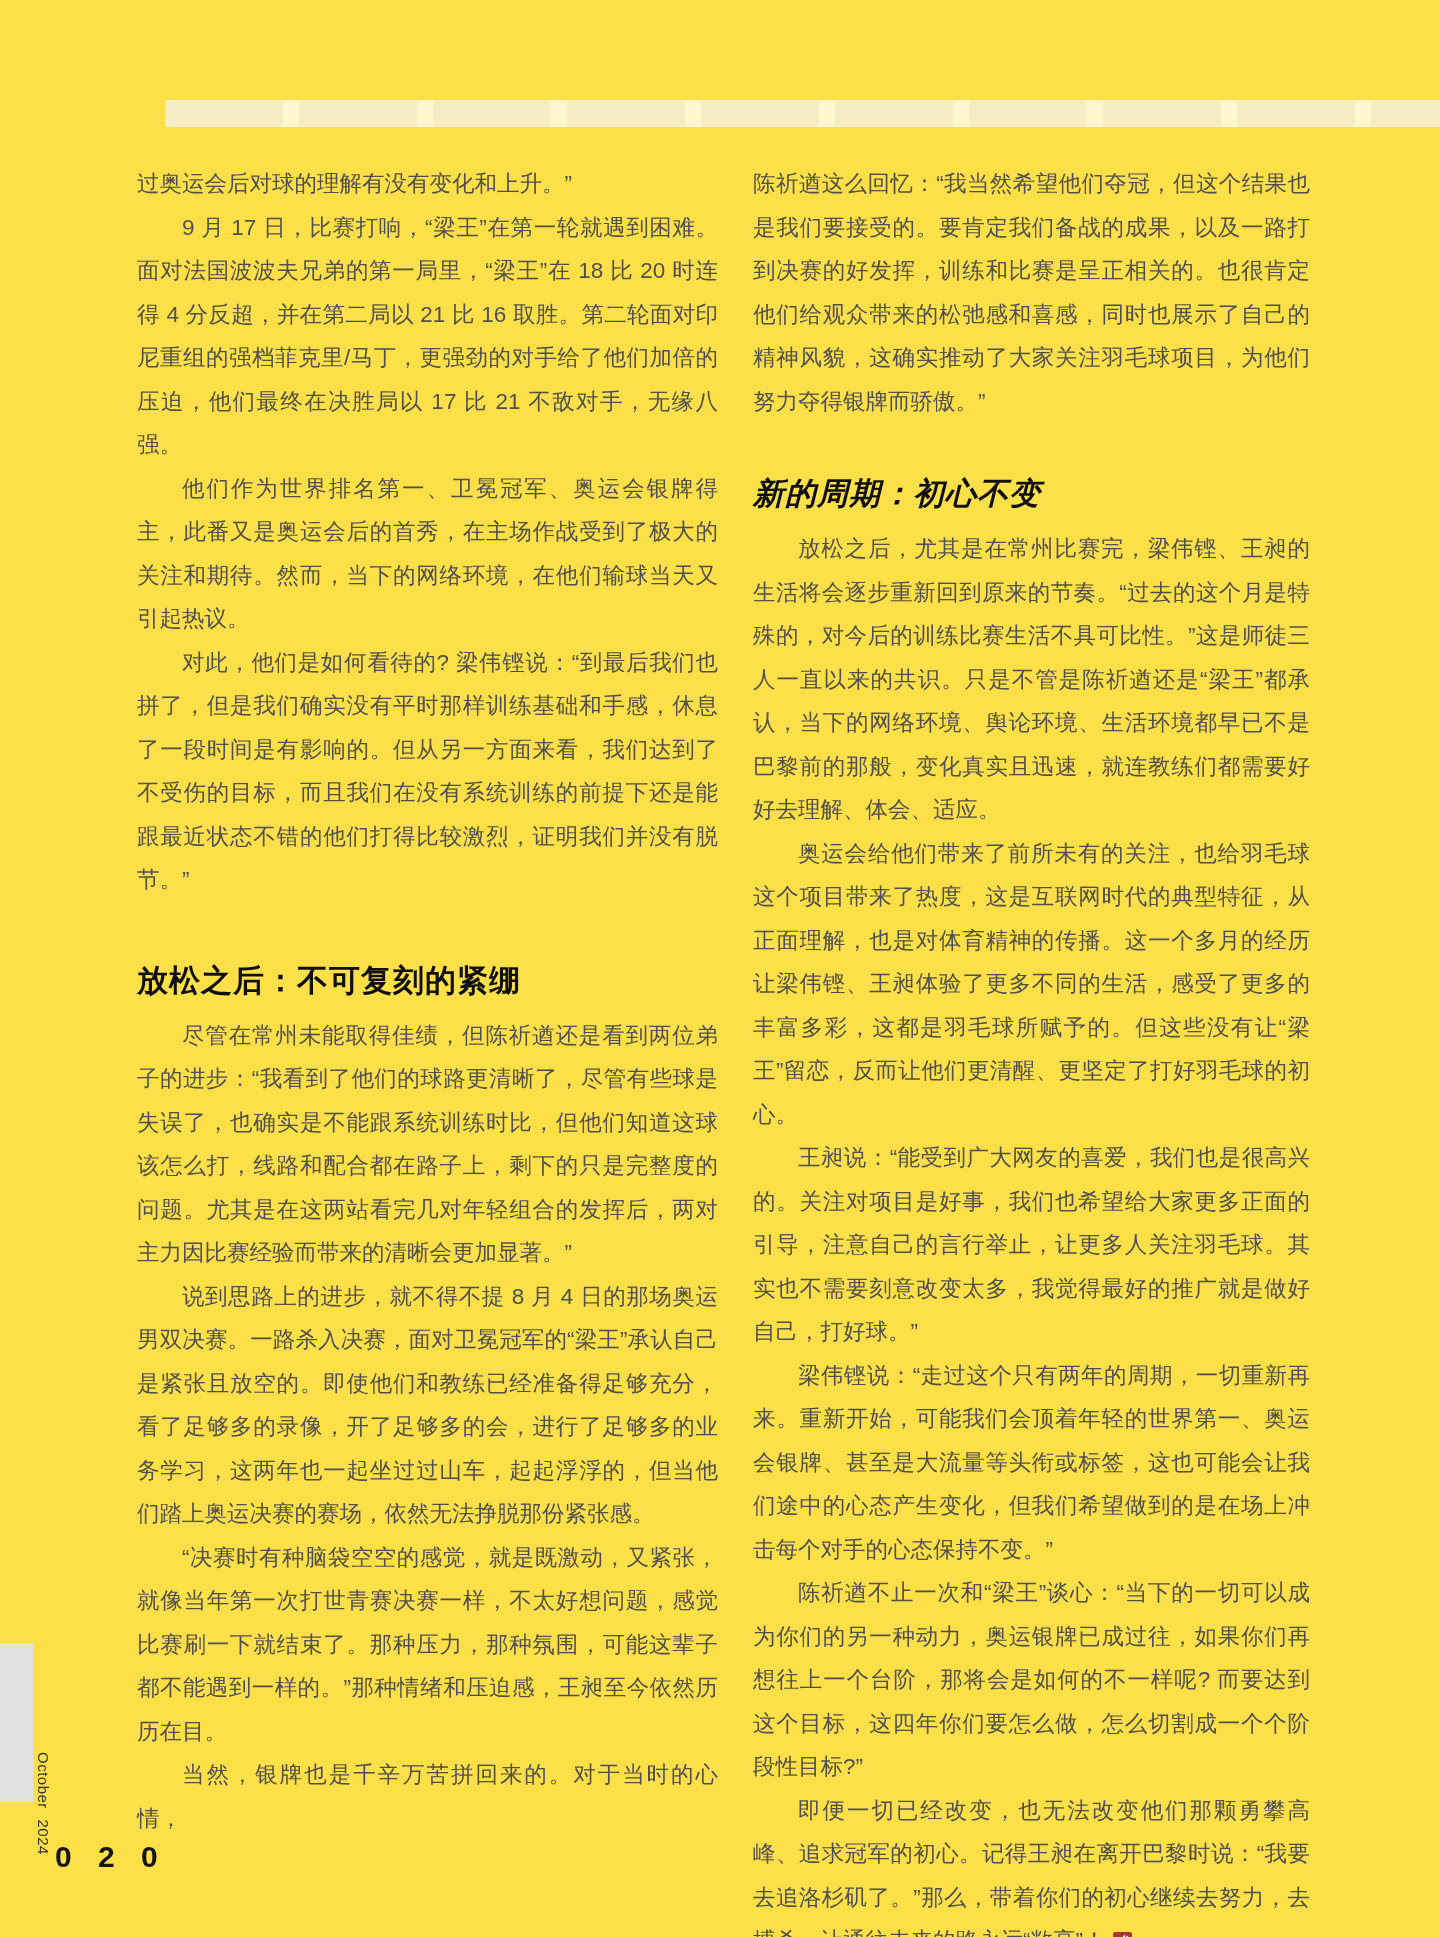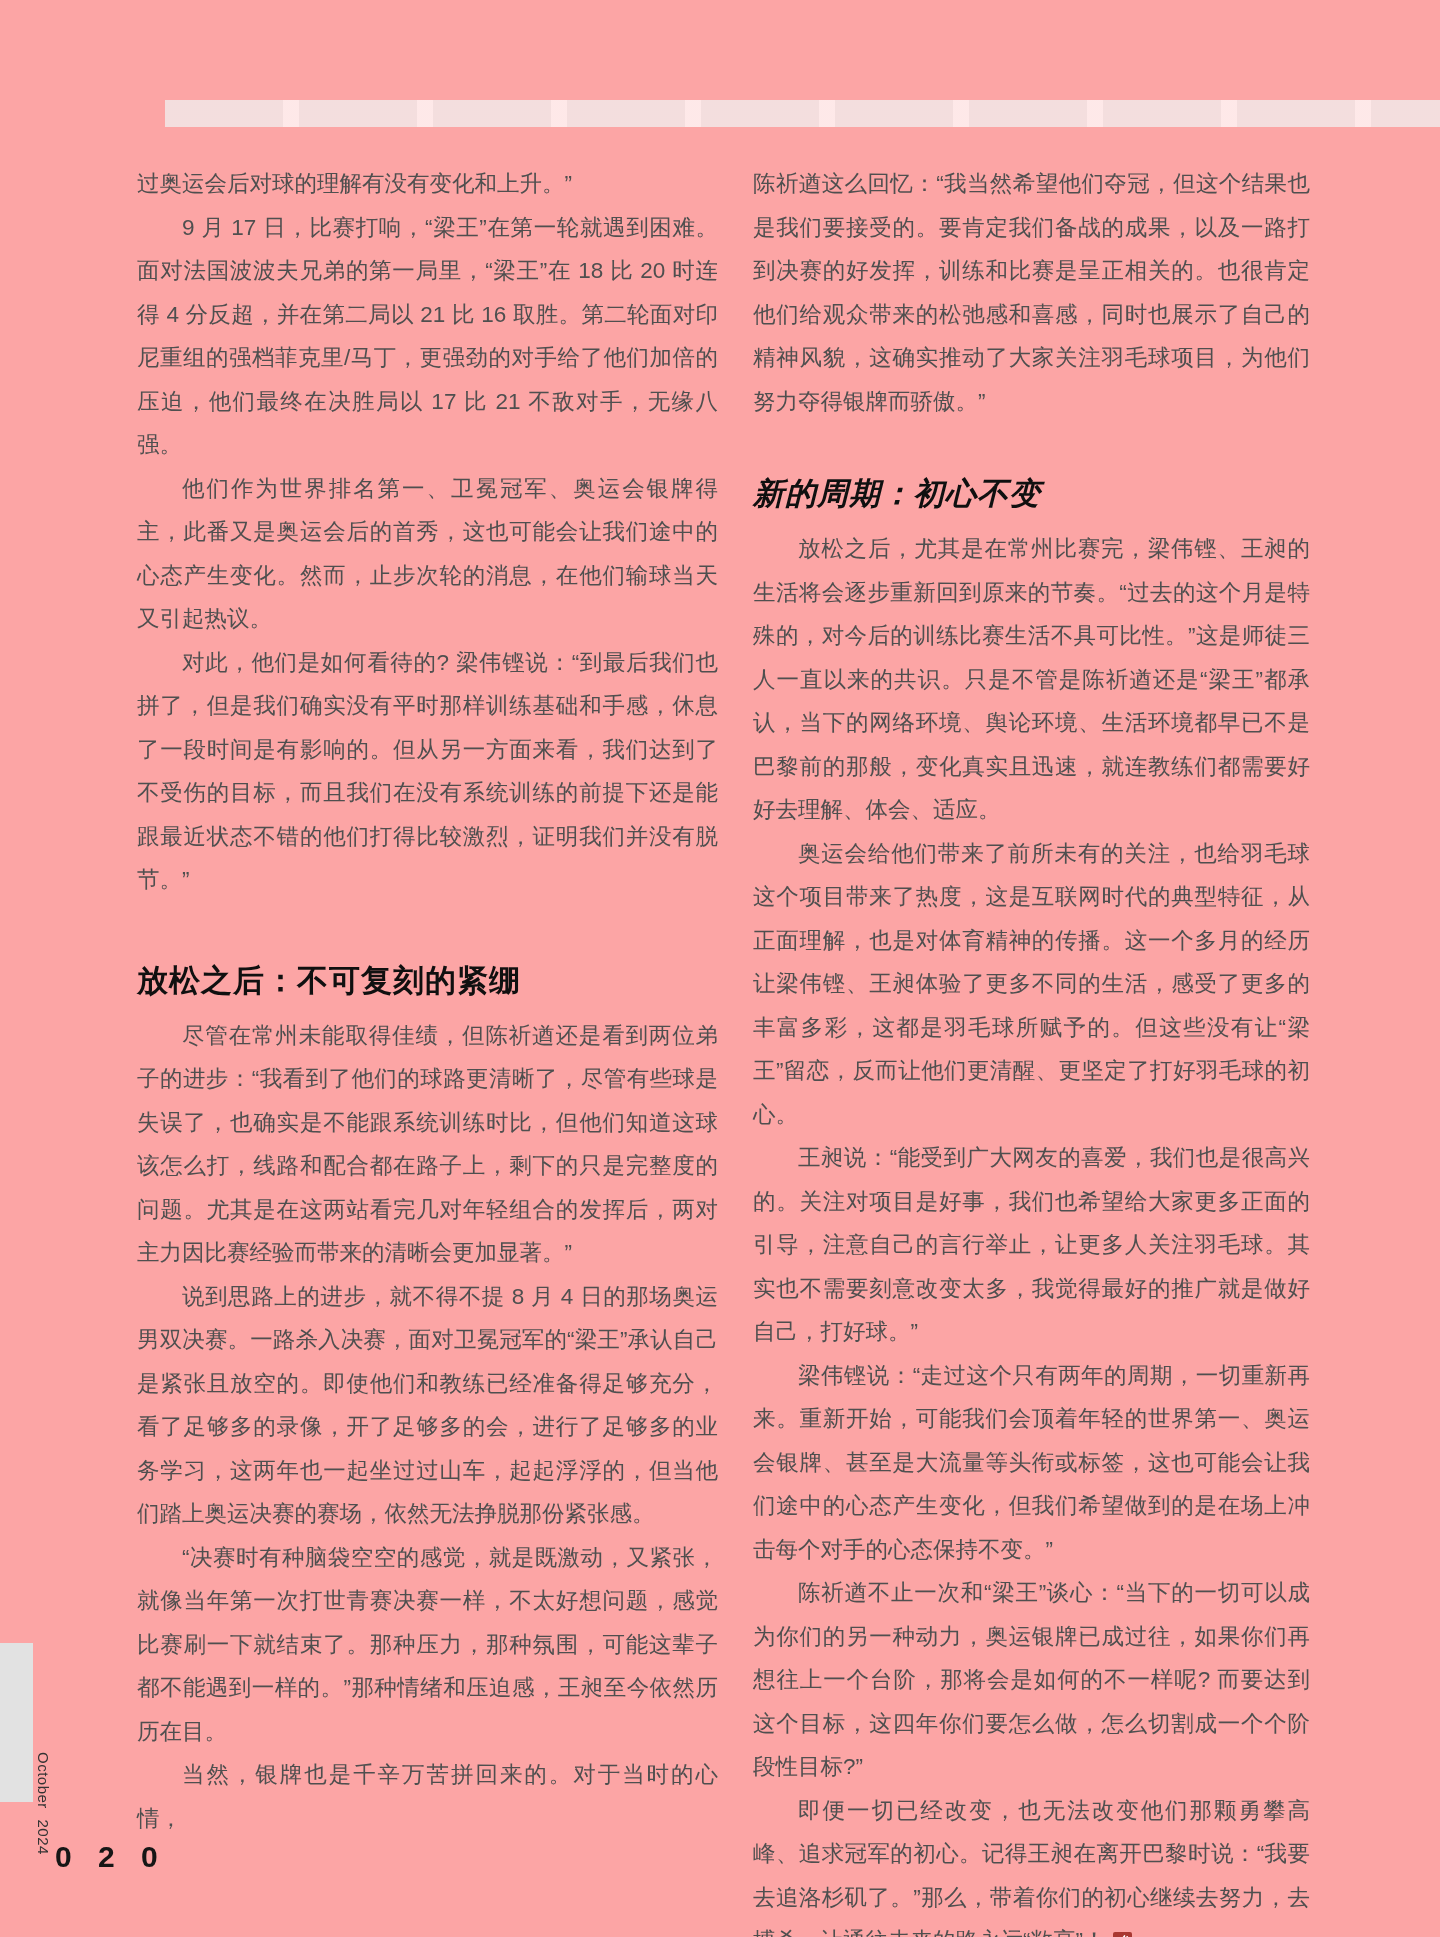--- a/index.html
+++ b/index.html
@@ -1,19 +1,19 @@
 <!DOCTYPE html>
 <html><head>
 <meta charset="utf-8">
 <style>
   html,body{margin:0;padding:0;background:#ffffff;}
   .page{
     position:relative;
     width:1440px;height:1937px;
-    background:#fca5a5;
+    background:#fde047;
     overflow:hidden;
     font-family:"Liberation Sans","DejaVu Sans",sans-serif;
   }
   .watermark-band{
     position:absolute;left:165px;top:100px;right:0;height:27px;
     background:repeating-linear-gradient(90deg,#f1f1f1 0 118px,#ffffff 118px 134px);
     opacity:.75;
   }
   .col{
     position:absolute;top:162px;
@@ -72,21 +72,21 @@
 </head>
 <body>
 
 <div class="page">
 
   <div class="watermark-band"></div>
 
   <div class="col col-left">
     <p class="body">过奥运会后对球的理解有没有变化和上升。”</p>
     <p class="body indent">9 月 17 日，比赛打响，“梁王”在第一轮就遇到困难。面对法国波波夫兄弟的第一局里，“梁王”在 18 比 20 时连得 4 分反超，并在第二局以 21 比 16 取胜。第二轮面对印尼重组的强档菲克里/马丁，更强劲的对手给了他们加倍的压迫，他们最终在决胜局以 17 比 21 不敌对手，无缘八强。</p>
-    <p class="body indent">他们作为世界排名第一、卫冕冠军、奥运会银牌得主，此番又是奥运会后的首秀，这也可能会让我们途中的心态产生变化。然而，止步次轮的消息，在他们输球当天又引起热议。</p>
+    <p class="body indent">他们作为世界排名第一、卫冕冠军、奥运会银牌得主，此番又是奥运会后的首秀，在主场作战受到了极大的关注和期待。然而，当下的网络环境，在他们输球当天又引起热议。</p>
     <p class="body indent">对此，他们是如何看待的? 梁伟铿说：“到最后我们也拼了，但是我们确实没有平时那样训练基础和手感，休息了一段时间是有影响的。但从另一方面来看，我们达到了不受伤的目标，而且我们在没有系统训练的前提下还是能跟最近状态不错的他们打得比较激烈，证明我们并没有脱节。”</p>
 
     <h2 class="section-heading">放松之后：不可复刻的紧绷</h2>
 
     <p class="body indent">尽管在常州未能取得佳绩，但陈祈遒还是看到两位弟子的进步：“我看到了他们的球路更清晰了，尽管有些球是失误了，也确实是不能跟系统训练时比，但他们知道这球该怎么打，线路和配合都在路子上，剩下的只是完整度的问题。尤其是在这两站看完几对年轻组合的发挥后，两对主力因比赛经验而带来的清晰会更加显著。”</p>
     <p class="body indent">说到思路上的进步，就不得不提 8 月 4 日的那场奥运男双决赛。一路杀入决赛，面对卫冕冠军的“梁王”承认自己是紧张且放空的。即使他们和教练已经准备得足够充分，看了足够多的录像，开了足够多的会，进行了足够多的业务学习，这两年也一起坐过过山车，起起浮浮的，但当他们踏上奥运决赛的赛场，依然无法挣脱那份紧张感。</p>
     <p class="body indent">“决赛时有种脑袋空空的感觉，就是既激动，又紧张，就像当年第一次打世青赛决赛一样，不太好想问题，感觉比赛刷一下就结束了。那种压力，那种氛围，可能这辈子都不能遇到一样的。”那种情绪和压迫感，王昶至今依然历历在目。</p>
     <p class="body indent">当然，银牌也是千辛万苦拼回来的。对于当时的心情，</p>
   </div>
 

